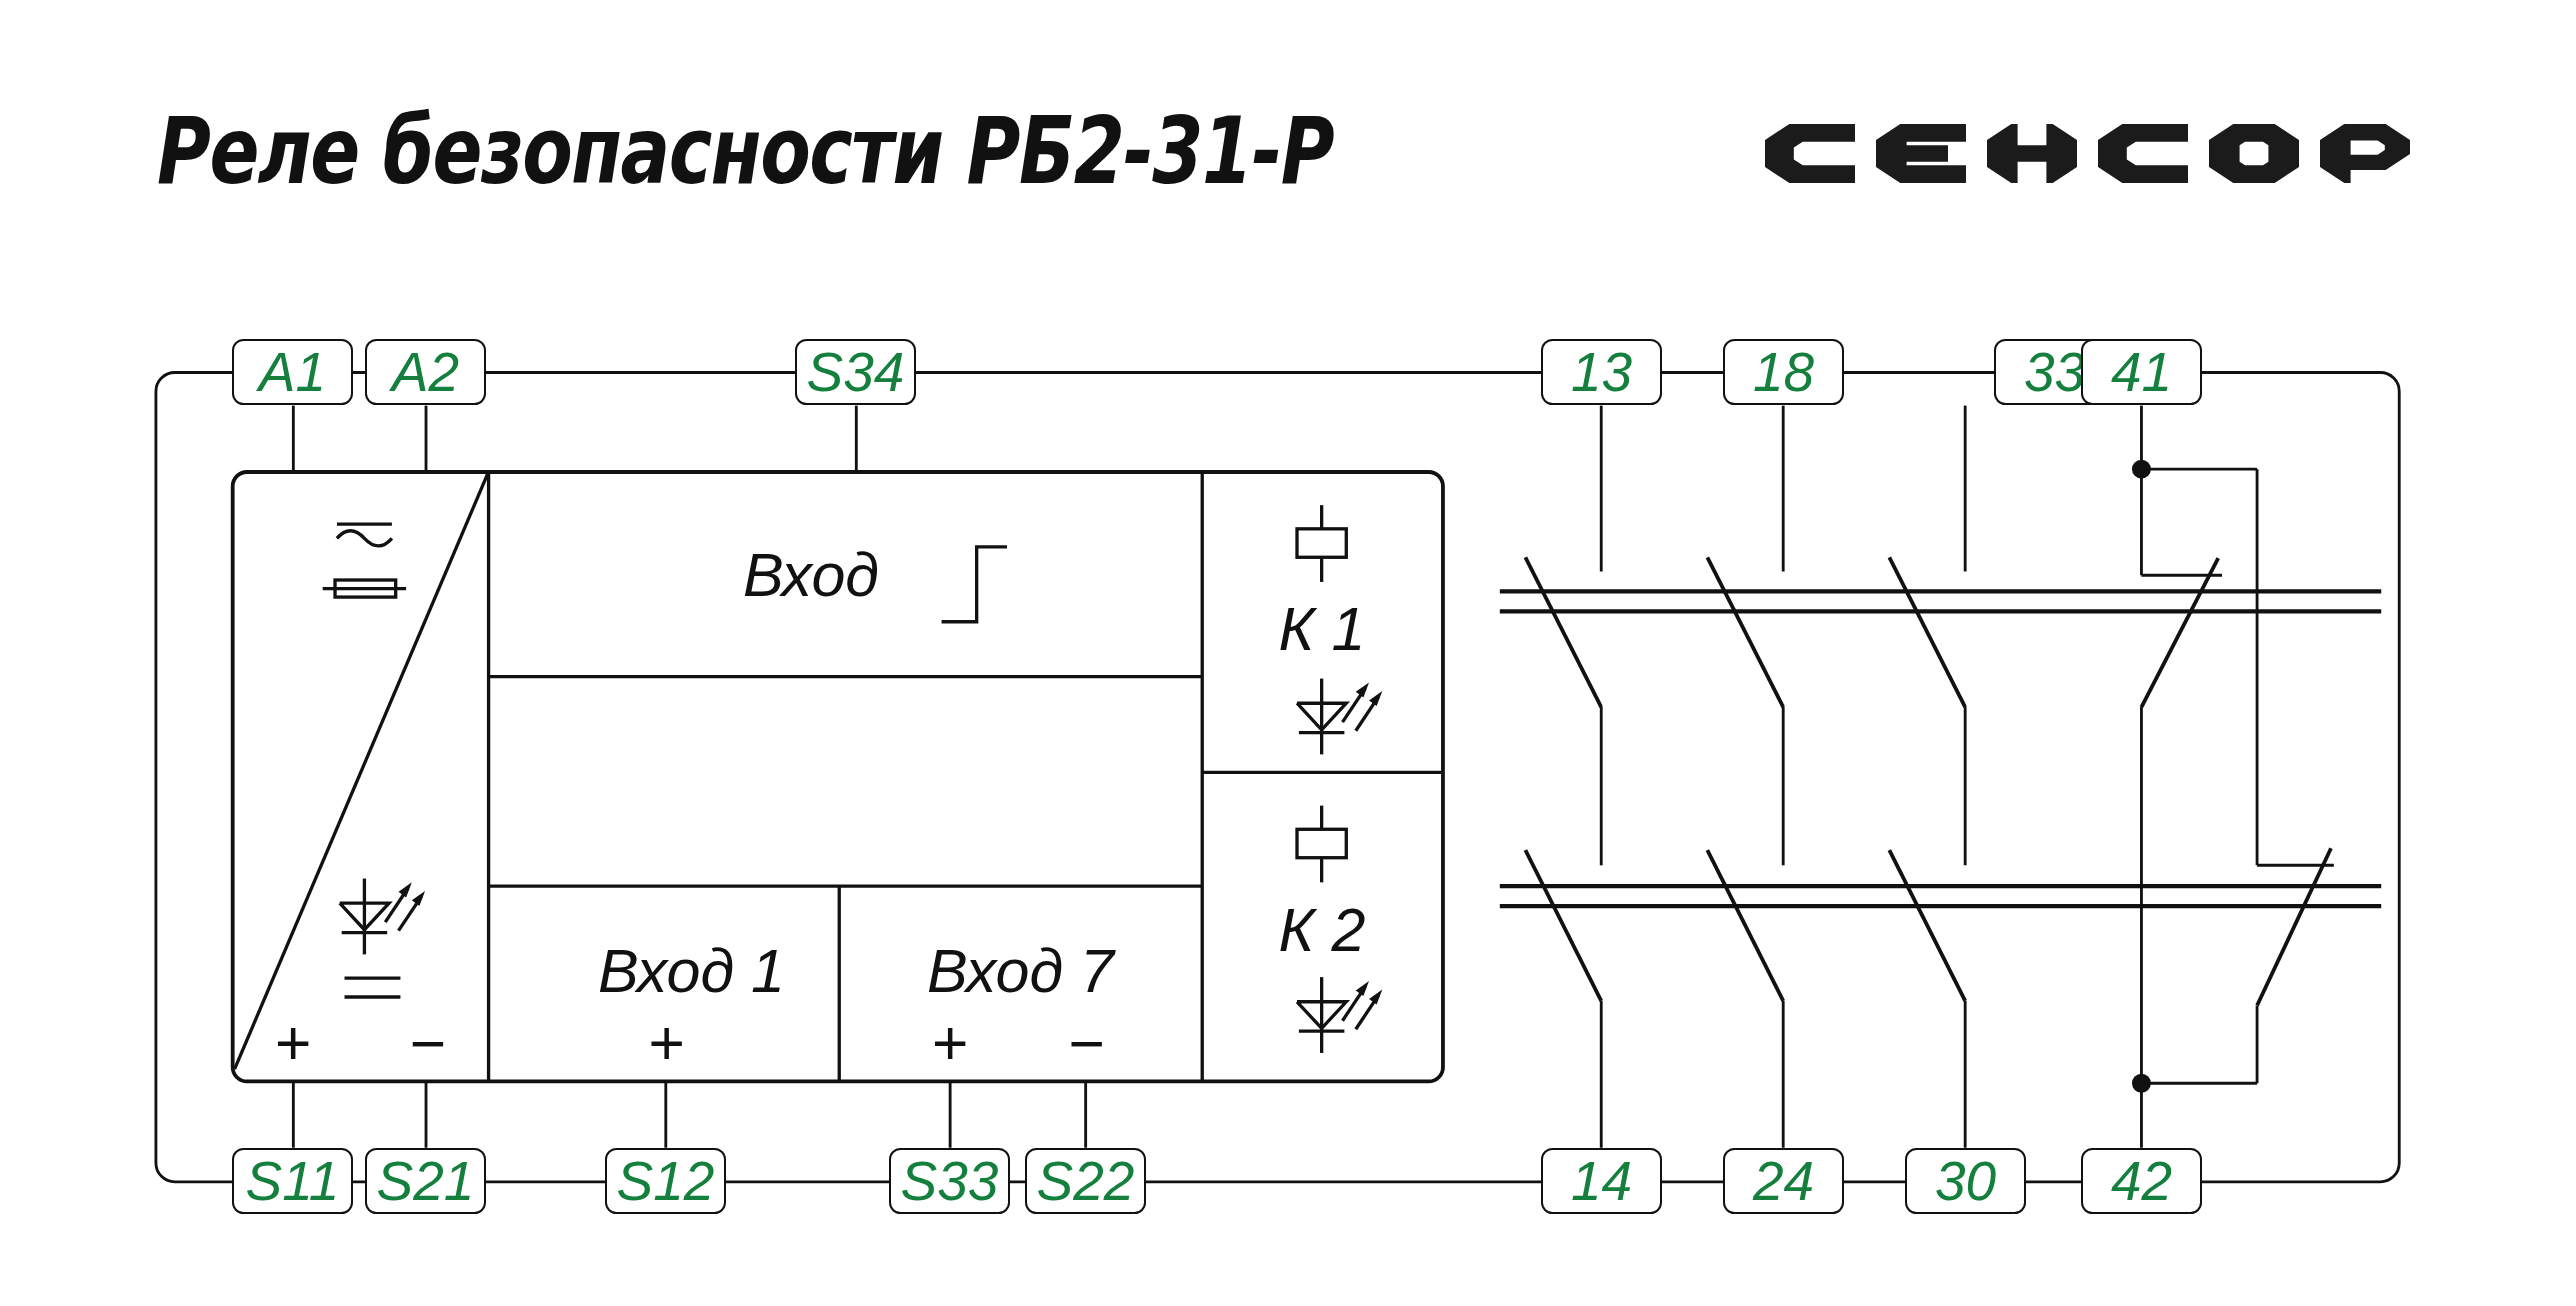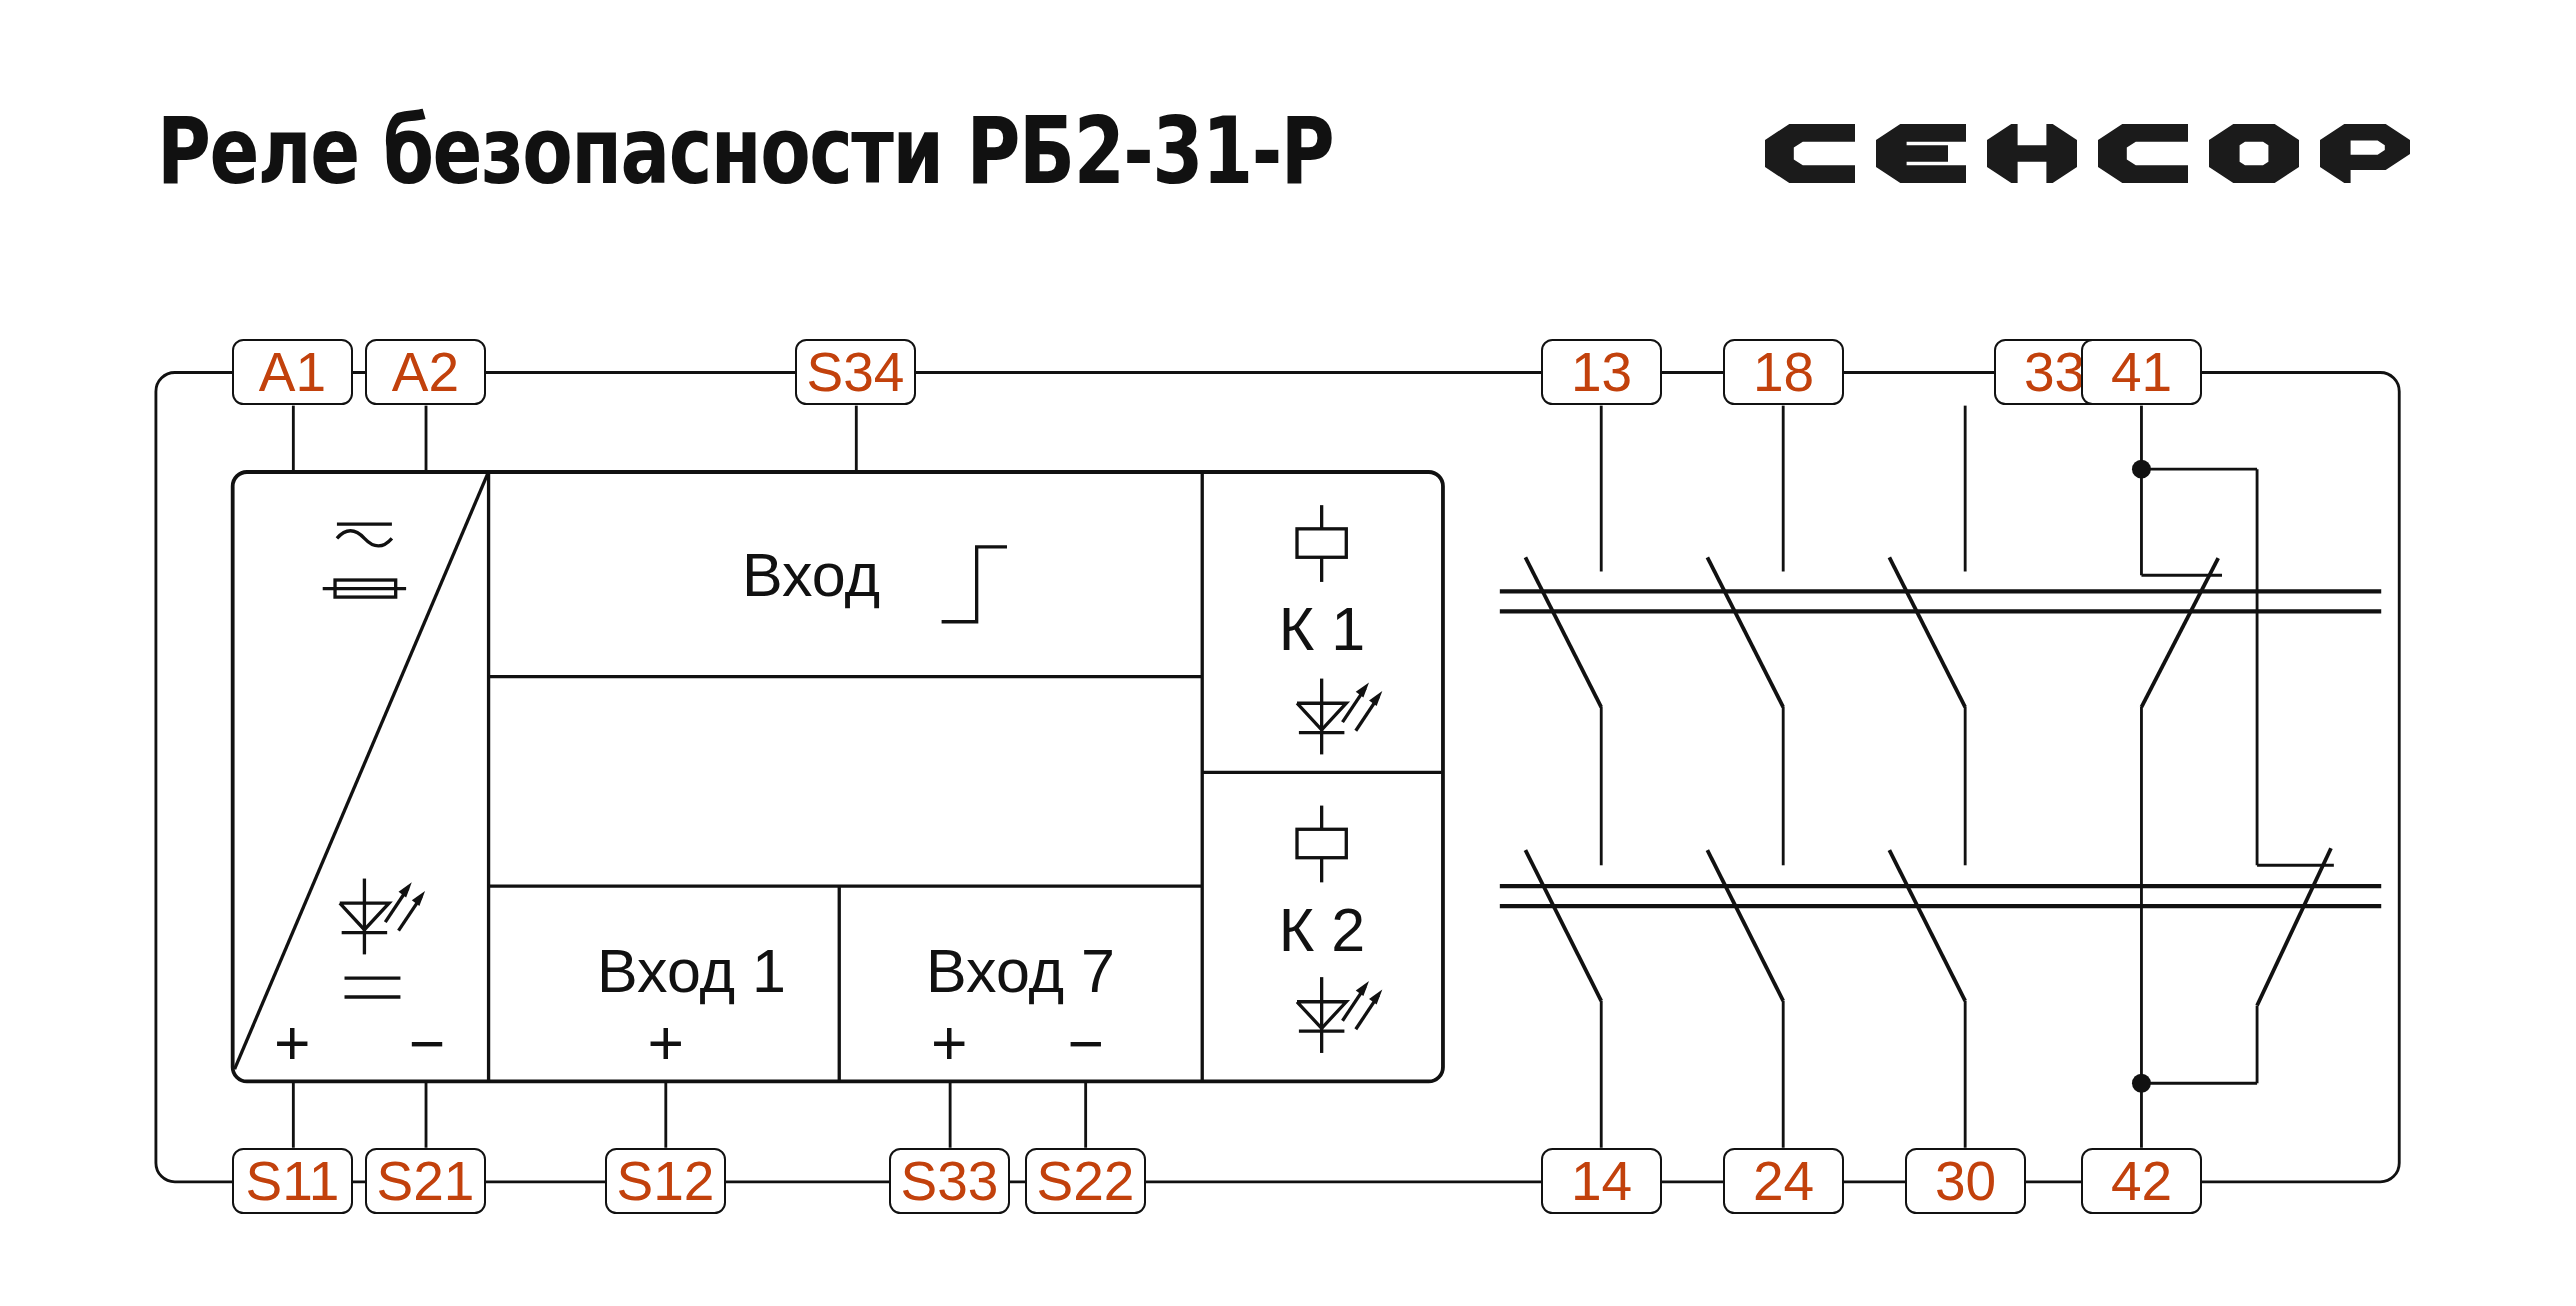--- a/index.html
+++ b/index.html
@@ -1,27 +1,27 @@
 <!DOCTYPE html>
 <html style="font-size:15px"><head>
 <meta charset="utf-8">
 <style>
   html,body{margin:0;padding:0;background:#fff;}
   .stage{position:relative;width:2576px;height:1306px;background:#ffffff;overflow:hidden;
-         font-family:"Liberation Sans", sans-serif;color:#111;}
+         font-family:"Liberation Sans", sans-serif;color:#111;font-style:italic;}
   .title{position:absolute;left:157px;top:106px;font-family:"DejaVu Sans", sans-serif;
          font-weight:bold;font-size:92px;line-height:1;white-space:nowrap;
          transform:scaleX(0.80);transform-origin:left top;letter-spacing:-1.9px;color:#111;}
   .logo{position:absolute;left:1765px;top:124px;display:flex;gap:21px;}
   .logo svg{width:90px;height:59px;display:block;}
   .logo path{fill:#1b1b1b;}
   .diagram{position:absolute;left:0;top:0;width:2576px;height:1306px;}
   .tbox{position:absolute;width:121px;height:66px;box-sizing:border-box;border:2.8px solid #111;
         border-radius:11.4px;background:#fff;display:flex;align-items:center;justify-content:center;
-        font-size:55px;color:#c2410c;}
+        font-size:55px;color:#15803d;}
   .blabel{position:absolute;display:flex;align-items:center;justify-content:center;
           font-size:61px;color:#111;white-space:nowrap;}
   svg line,svg path,svg rect,svg polyline{vector-effect:none;}
 </style>
 </head>
 <body>
 
 <div class="stage">
 
   <div class="title">Реле безопасности РБ2-31-Р</div>

